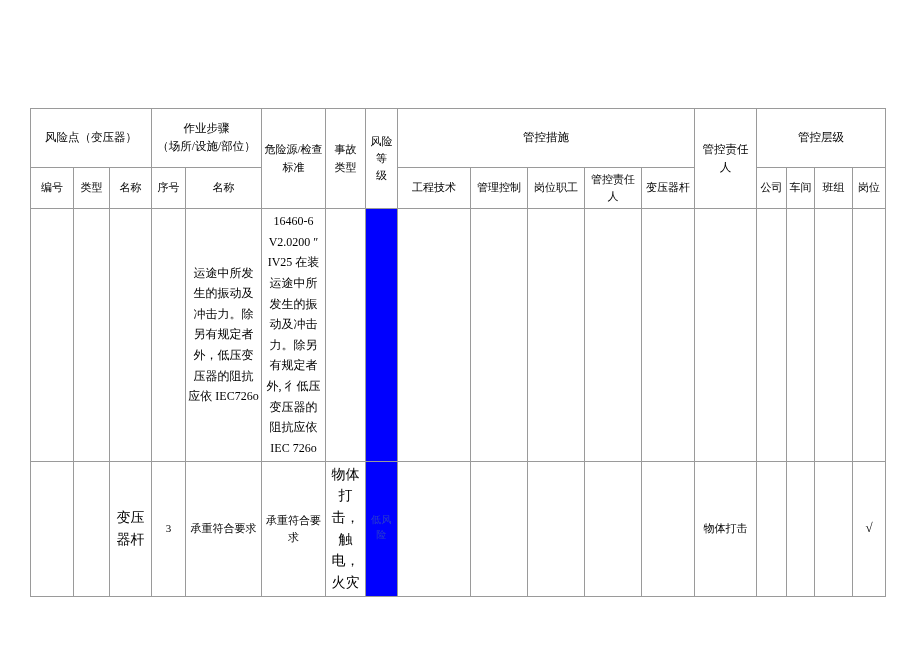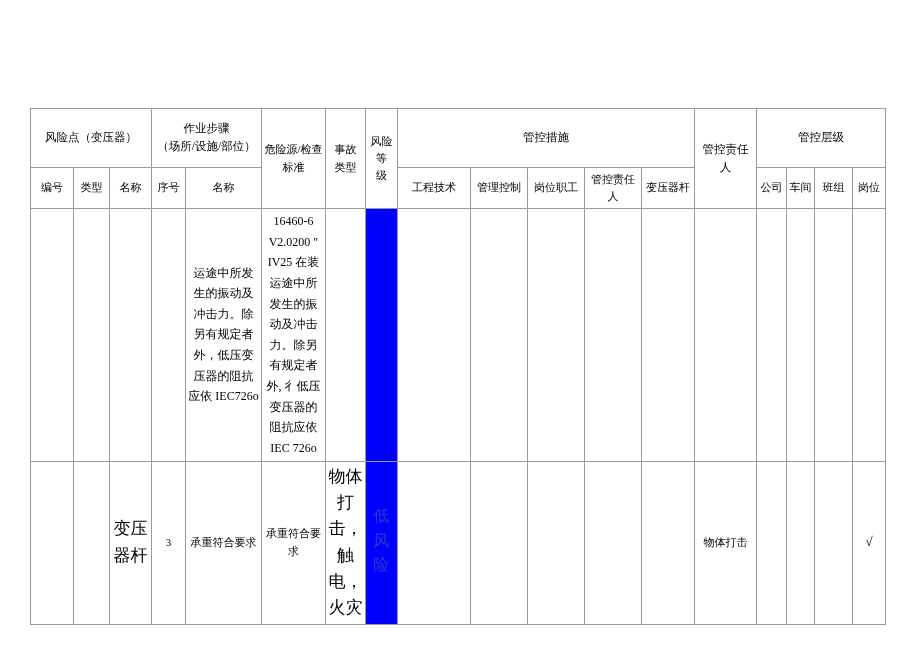--- a/index.html
+++ b/index.html
@@ -71,40 +71,40 @@
   }
 
   .risk-blue {
     background: #0000FF;
     color: #3b53d6;
     padding: 0;
     vertical-align: bottom;
   }
   .risk-blue .risk-label {
     display: block;
-    font-size: 16px;
+    font-size: 10px;
     color: #2a3fc9;
     padding-bottom: 3px;
     letter-spacing: 0.5px;
   }
   .risk-blue-empty {
     background: #0000FF;
     padding: 0;
     border-top: 1px solid #0000FF;
     border-bottom: 1px solid #0000FF;
   }
 
   .check-mark {
     font-size: 13px;
     line-height: 1;
   }
 
   .vert-tight {
     line-height: 1.6;
-    font-size: 17px;
+    font-size: 14px;
   }
 
   .two-line {
     line-height: 1.7;
     font-size: 11px;
   }
 </style>
 </head>
 <body>
 

